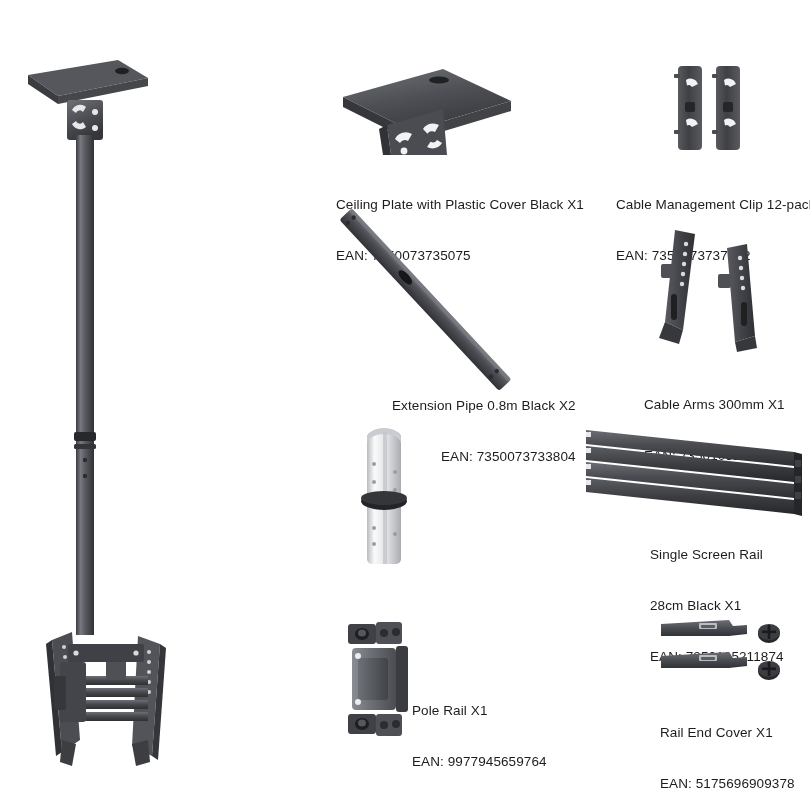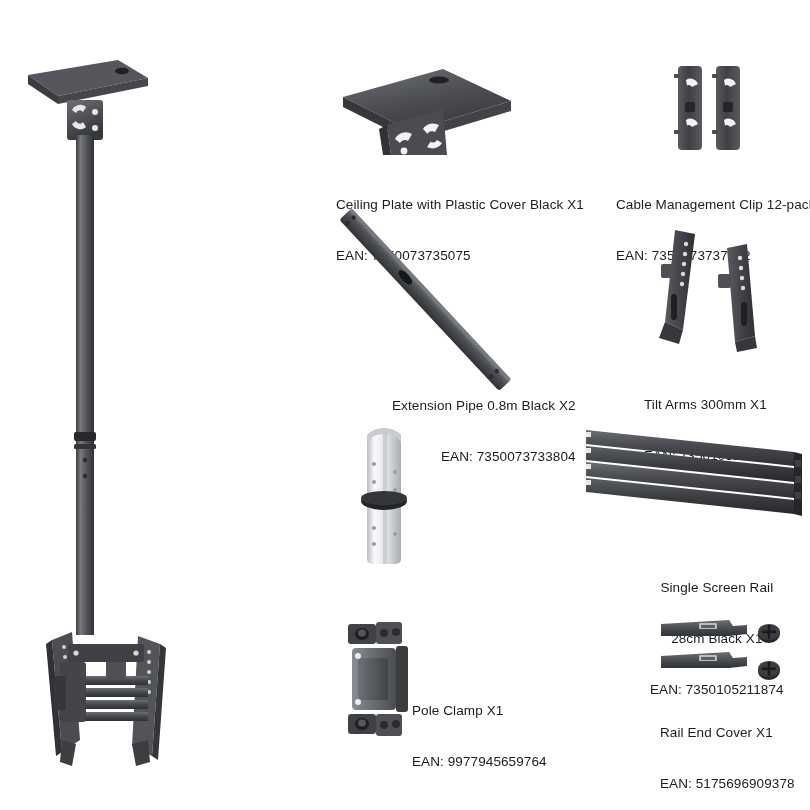--- a/index.html
+++ b/index.html
@@ -250,21 +250,21 @@
             <circle cx="86" cy="46" r="2.2"></circle>
           <circle cx="87" cy="56" r="2.2"></circle>
             <circle cx="88" cy="66" r="2.2"></circle>
         </g>
         <rect x="63" y="52" width="13" height="14" rx="2" fill="#4e5056"></rect>
         <rect x="86" y="80" width="6" height="24" rx="3" fill="#1f2022"></rect>
       </g>
     </svg>
   </div>
   <div class="caption" style="left:644px; top:362px;">
-    <span class="name">Tilt Arms 300mm X1</span>
+    <span class="name">Cable Arms 300mm X1</span>
     <span class="ean">EAN: 7350105216176</span>
   </div>
 
   <div class="part-figure" style="left:355px; top:428px; width:62px; height:140px;">
     <svg width="62" height="140" viewBox="0 0 62 140">
       <defs>
         <linearGradient id="joinG" x1="0" y1="0" x2="1" y2="0">
           <stop offset="0%" stop-color="#b9bcc0"></stop>
           <stop offset="22%" stop-color="#fafafb"></stop>
           <stop offset="62%" stop-color="#dcdee1"></stop>
@@ -317,21 +317,21 @@
       </g>
 
       <polygon points="216,32 224,34 224,96 216,94" fill="#24262a"></polygon>
       <g fill="#3e4044">
         <rect x="217" y="40" width="6" height="7"></rect>
         <rect x="217" y="56" width="6" height="7"></rect>
         <rect x="217" y="72" width="6" height="7"></rect>
       </g>
     </svg>
   </div>
-  <div class="caption" style="left:650px; top:545px;text-align:center;">
+  <div class="caption" style="left:650px; top:512px;">
     <span class="name">Single Screen Rail</span>
     <span class="name">28cm Black X1</span>
     <span class="ean">EAN: 7350105211874</span>
   </div>
 
   <div class="part-figure" style="left:338px; top:612px; width:80px; height:135px;">
     <svg width="80" height="135" viewBox="0 0 80 135">
       <defs>
         <linearGradient id="clampG" x1="0" y1="0" x2="1" y2="0">
           <stop offset="0%" stop-color="#8a8d93"></stop>
@@ -364,21 +364,21 @@
         <rect x="10" y="102" width="28" height="20" rx="3" fill="#3f4146"></rect>
         <ellipse cx="24" cy="112" rx="7" ry="6" fill="#1d1e21"></ellipse>
         <ellipse cx="24" cy="111" rx="4" ry="3.5" fill="#55575c"></ellipse>
         <rect x="38" y="102" width="26" height="22" rx="3" fill="#4e5055"></rect>
         <circle cx="46" cy="113" r="4" fill="#2a2c2f"></circle>
         <circle cx="58" cy="112" r="4" fill="#2a2c2f"></circle>
       </g>
     </svg>
   </div>
   <div class="caption" style="left:412px; top:668px;">
-    <span class="name">Pole Clamp X1</span>
+    <span class="name">Pole Rail X1</span>
     <span class="ean">EAN: 9977945659764</span>
   </div>
 
   <div class="part-figure" style="left:655px; top:614px; width:140px; height:72px;">
     <svg width="140" height="72" viewBox="0 0 140 72">
       <defs>
         <linearGradient id="coverG" x1="0" y1="0" x2="0" y2="1">
           <stop offset="0%" stop-color="#6c6f75"></stop>
           <stop offset="55%" stop-color="#474a4f"></stop>
           <stop offset="100%" stop-color="#303236"></stop>

